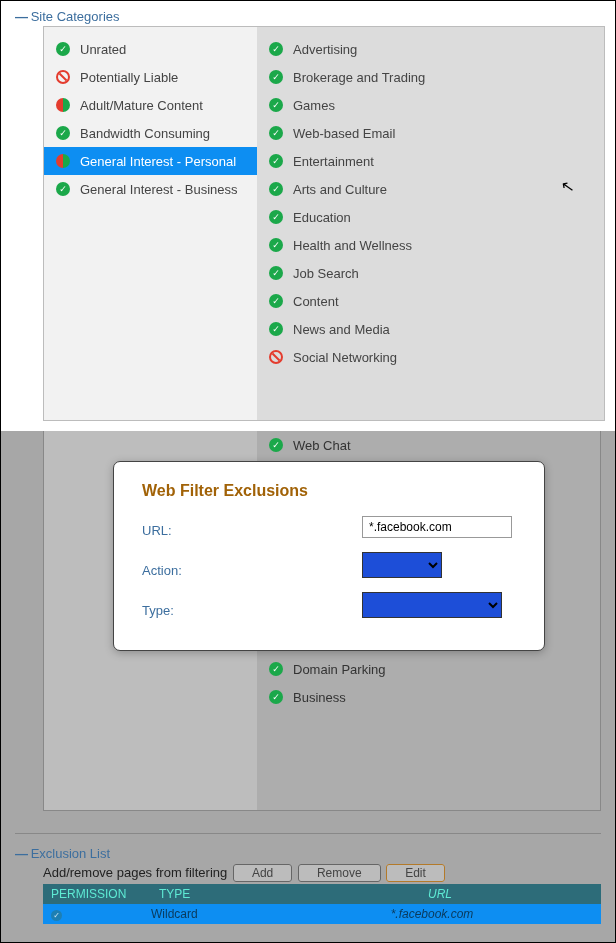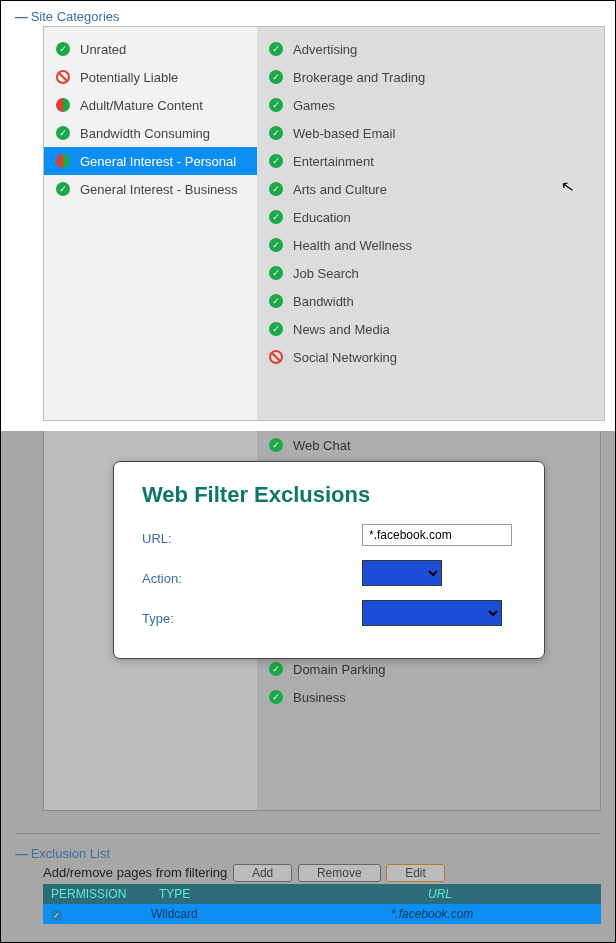--- a/index.html
+++ b/index.html
@@ -199,23 +199,23 @@
     left: 112px;
     width: 432px;
     background: #fff;
     border: 1px solid #444;
     border-radius: 7px;
     padding: 20px 28px 18px 28px;
     box-shadow: 0 2px 8px rgba(0,0,0,0.25);
     z-index: 10;
   }
   .modal-title {
-    font-size: 22px;
+    font-size: 16px;
     font-weight: 600;
-    color: #0f766e;
+    color: #a16207;
     margin-bottom: 16px;
   }
   .frow {
     display: flex;
     align-items: flex-end;
     margin-bottom: 14px;
   }
   .flabel {
     width: 120px;
     color: #3c6e9e;
@@ -325,21 +325,21 @@
           <div class="cat-item">
             <span class="ico ico-allow">✓</span>
             <span>Health and Wellness</span>
           </div>
           <div class="cat-item">
             <span class="ico ico-allow">✓</span>
             <span>Job Search</span>
           </div>
           <div class="cat-item">
             <span class="ico ico-allow">✓</span>
-            <span>Bandwidth</span>
+            <span>Content</span>
           </div>
           <div class="cat-item">
             <span class="ico ico-allow">✓</span>
             <span>News and Media</span>
           </div>
           <div class="cat-item">
             <span class="ico ico-block"></span>
             <span>Social Networking</span>
           </div>
           <span class="cursor">↖</span>

